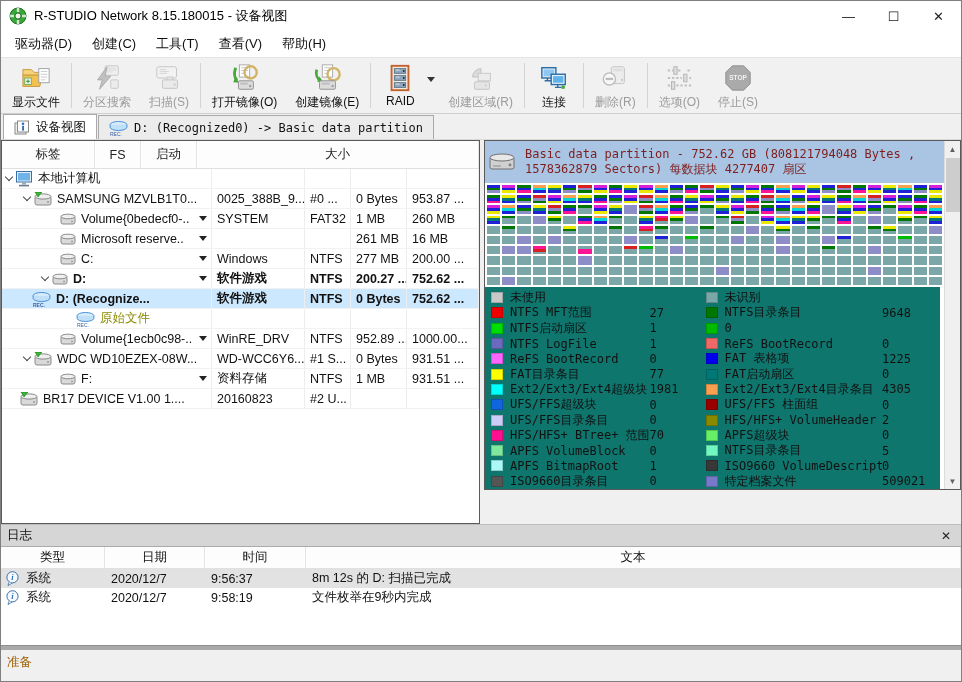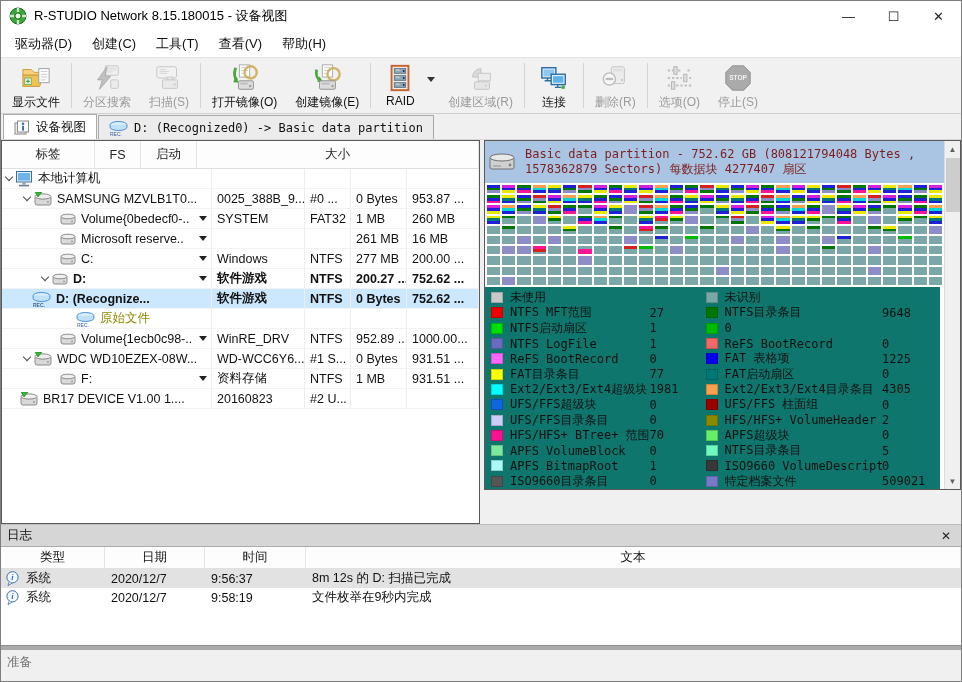--- a/index.html
+++ b/index.html
@@ -88,21 +88,21 @@
   .log-close { margin-left:auto; font-size:12px; color:#222; padding:0 4px; }
   .log-head { height:22px; display:flex; border-bottom:1px solid #e0e0e0; flex:0 0 auto; background:#fdfdfd; }
   .log-head .lh { display:flex; align-items:center; justify-content:center; font-size:12.5px; border-right:1px solid #e4e4e4; }
   .l0{width:104px;} .l1{width:100px;} .l2{width:101px;} .l3{flex:1;}
   .log-row { height:19px; display:flex; align-items:center; font-size:12.5px; }
   .log-row.selected { background:#e2e2e2; }
   .log-row .lc { display:flex; align-items:center; padding:0 6px; height:100%; overflow:hidden; white-space:nowrap; }
   .log-row .lc .licon { margin:0 6px 0 -2px; display:flex; }
 
   .gutter { flex:0 0 5px; background:#a9a9a9; border-top:1px solid #8f8f8f; }
-  .statusbar { flex:1; background:#f0f0f0; display:flex; align-items:center; padding:0 6px 6px; font-size:12.5px; color:#737373; }
+  .statusbar { flex:1; background:#f0f0f0; display:flex; align-items:center; padding:0 6px 6px; font-size:12.5px; color:#a16207; }
 </style>
 </head>
 <body>
 
 <div class="window">
 
   <div class="titlebar">
     <span class="appicon"><svg width="18" height="18" viewBox="0 0 18 18">
           <circle cx="9" cy="9" r="8" fill="#3aa63a" stroke="#1e6e1e"></circle>
           <path d="M9 1 v4 M9 13 v4 M1 9 h4 M13 9 h4" stroke="#cfe6cf" stroke-width="2.4"></path>

